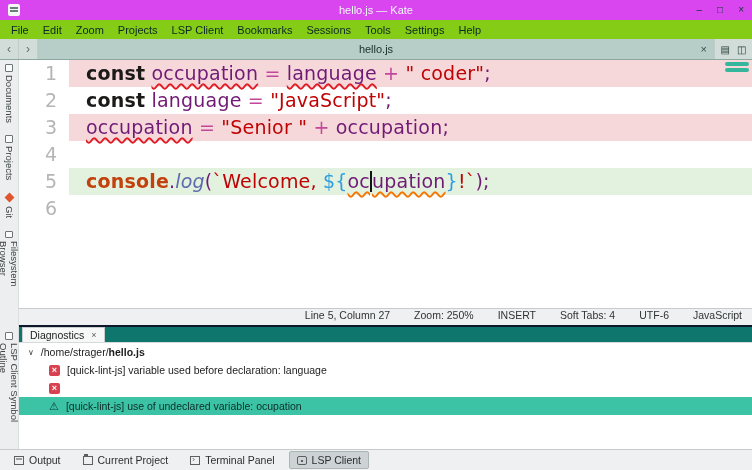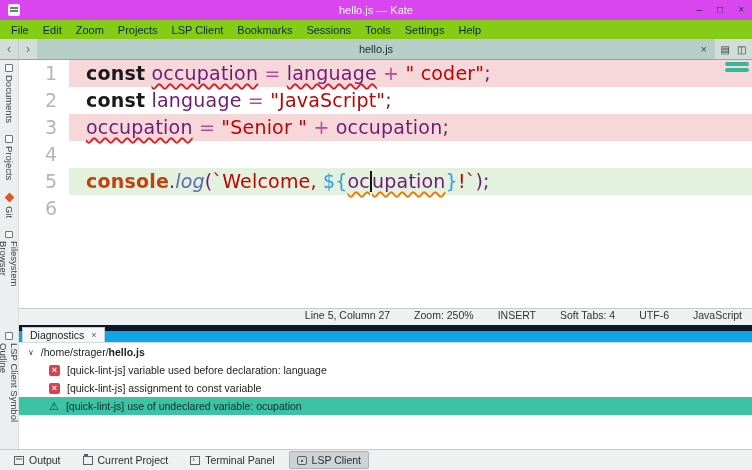--- a/index.html
+++ b/index.html
@@ -82,21 +82,21 @@
   .minimap { position: absolute; top: 2px; right: 3px; width: 24px; }
   .mm-bar { height: 3.5px; border-radius: 2px; background: #35b79e; margin-bottom: 2.5px; }
 
   
   .statusbar { height: 17px; background: #eff0f1; border-top: 1px solid #c7cbcd;
                display: flex; justify-content: flex-end; align-items: flex-start;
                padding-right: 10px; flex: none; }
   .sb-items { display: flex; gap: 24px; font-size: 10.5px; color: #2e3436; }
 
   
-  .panel-tabs { height: 17px; background: #0ea5e9; border-top: 6px solid #0f172a;
+  .panel-tabs { height: 17px; background: #0f766e; border-top: 2px solid #0f172a;
                 display: flex; align-items: flex-end; padding-left: 3px; flex: none; }
   .panel-tab { background: #f6f8f8; border: 1px solid #c9cdce; border-bottom: none;
                font-size: 10.5px; color: #222; padding: 1px 7px; display: flex;
                gap: 7px; align-items: center; }
   .panel-tab-close { font-size: 9px; color: #5a6062; }
   .tree { height: 107px; background: #fff; font-size: 10.5px; color: #1c1c1c;
           border-top: 1px solid #d7dadb; flex: none; overflow: hidden; }
   .tree-file-row { display: flex; align-items: center; height: 18px;
                    padding-left: 9px; gap: 7px; }
   .expander { font-size: 8px; color: #444; }
@@ -254,21 +254,20 @@
           <span class="expander">∨</span>
           <span class="file-path"><span>/home/strager/</span><span class="fname">hello.js</span></span>
         </div>
         <div>
             <div class="diag-row">
               <span class="sev-error">×</span>
               <span class="diag-text">[quick-lint-js] variable used before declaration: language</span>
             </div>
             <div class="diag-row">
               <span class="sev-error">×</span>
-              <span class="diag-text">[quick-lint-js] assignment to const variable</span>
             </div>
             <div class="diag-row selected">
               <span class="sev-warning">⚠</span>
               <span class="diag-text">[quick-lint-js] use of undeclared variable: ocupation</span>
             </div>
           </div>
       </div>
     </div>
   </div>
 

